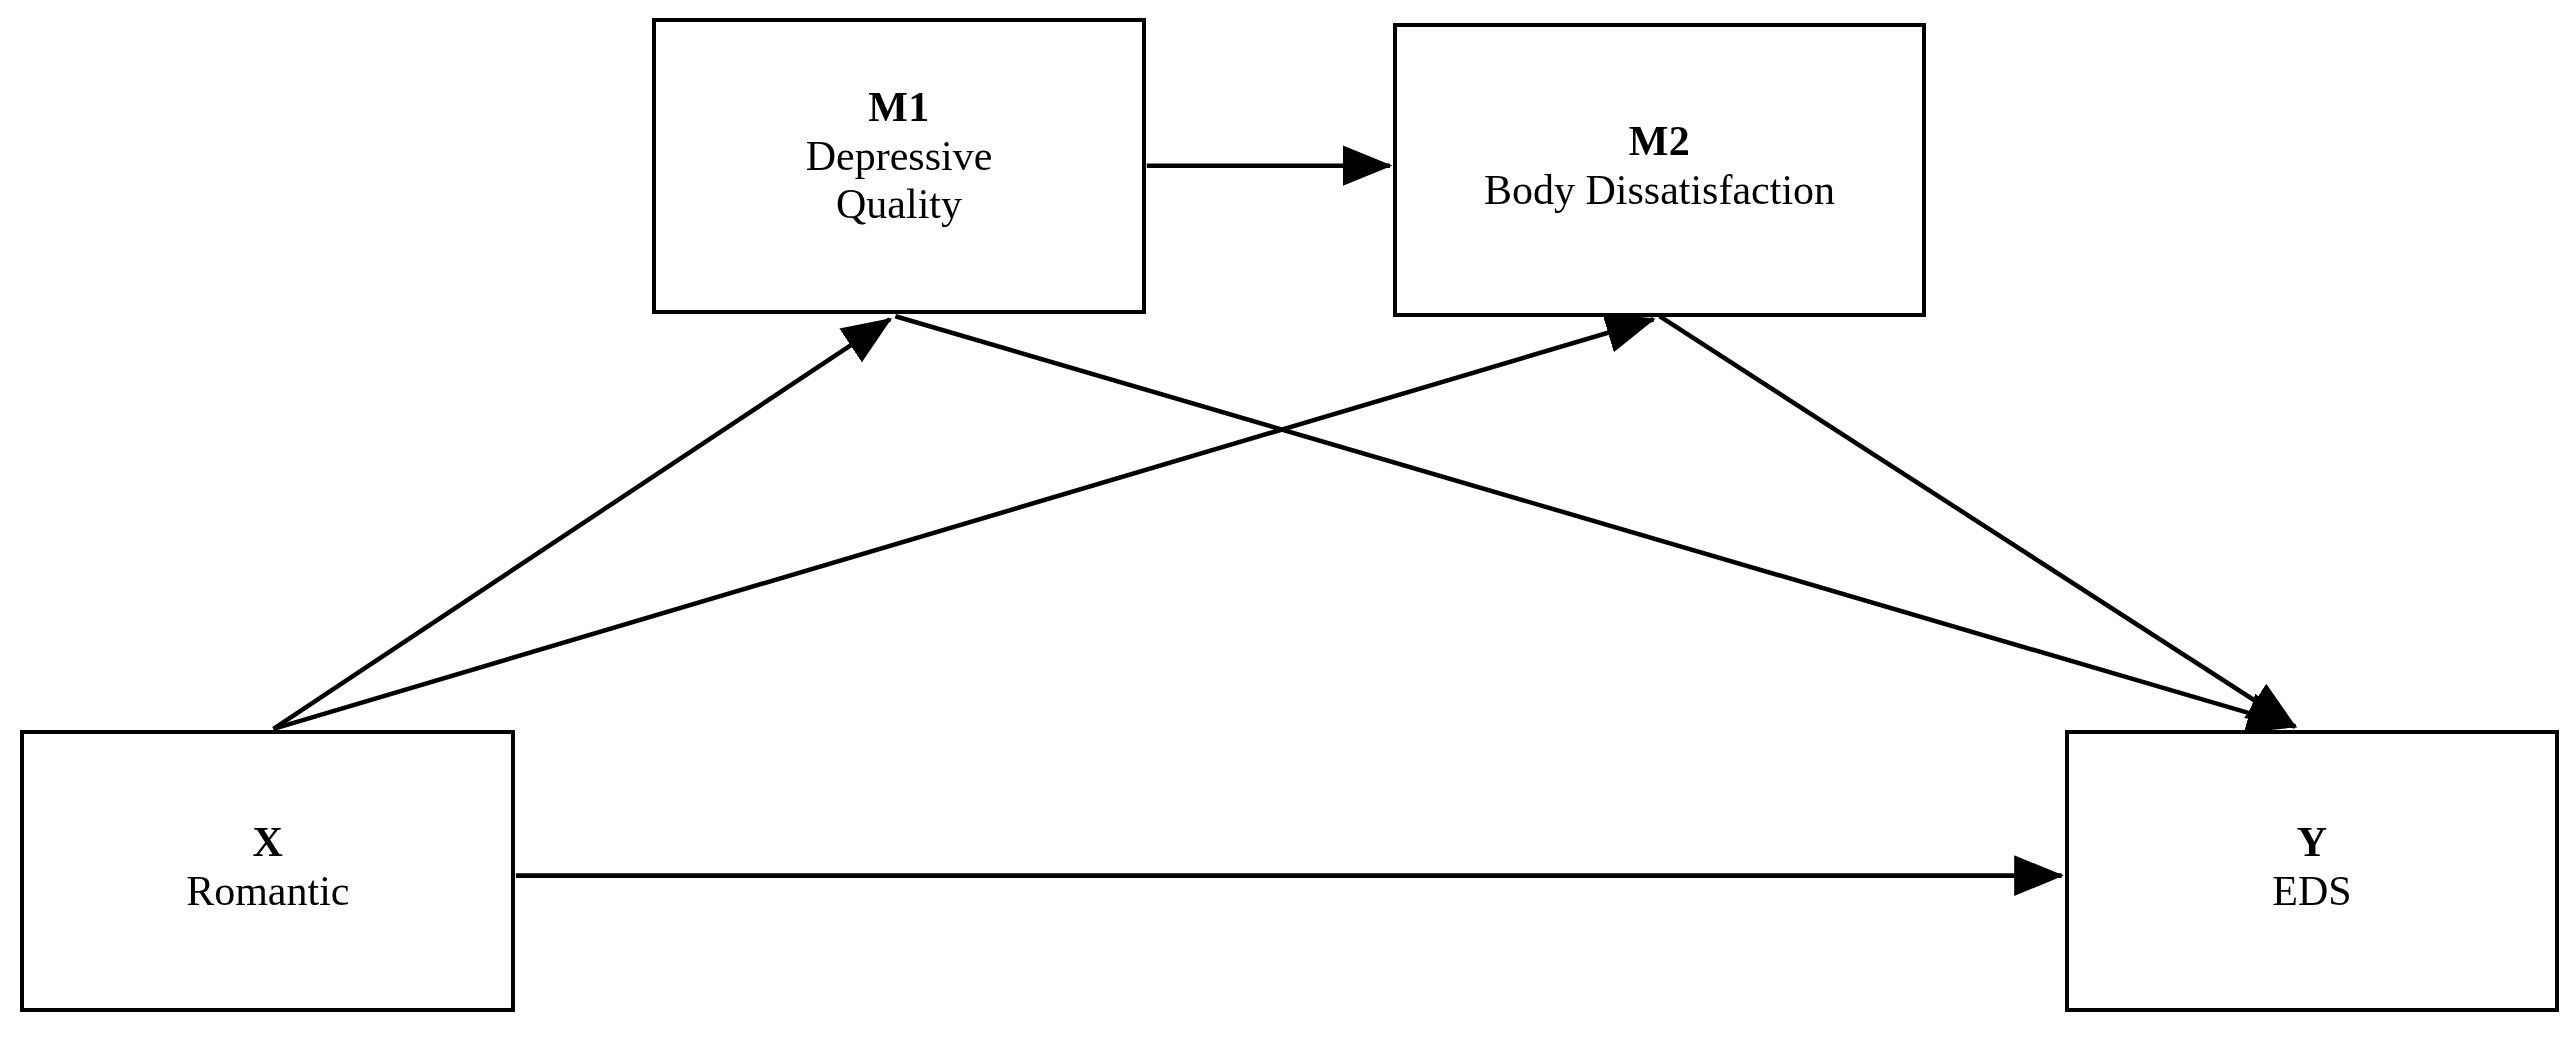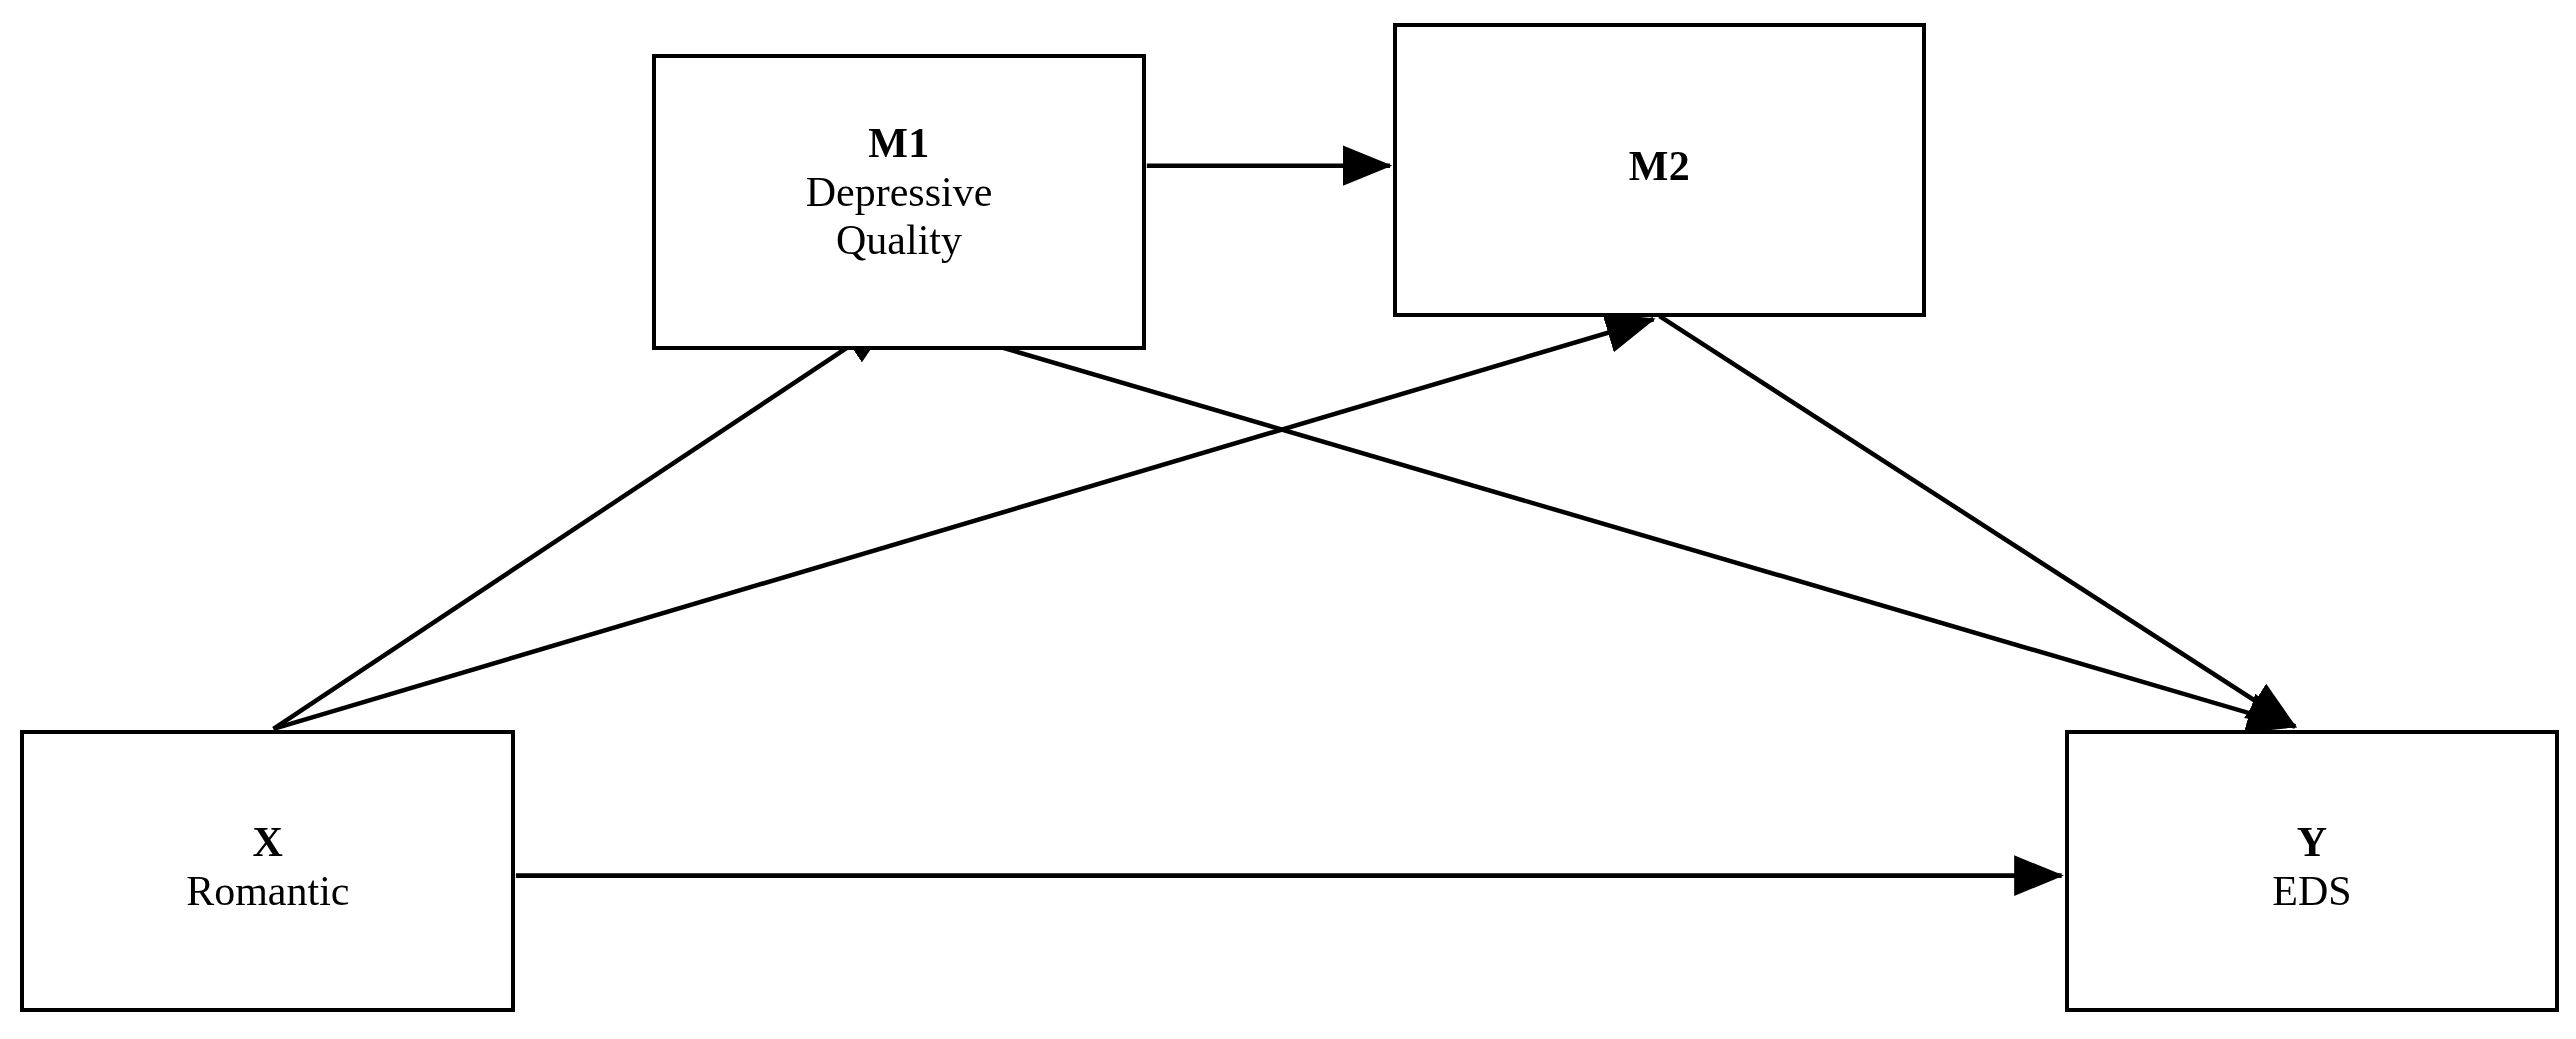--- a/index.html
+++ b/index.html
@@ -43,21 +43,21 @@
     line-height: 1.16;
     letter-spacing: 0.4px;
   }
   .node-label-line {
     font-weight: normal;
     font-size: 42px;
     line-height: 1.16;
     white-space: nowrap;
   }
   
-  #node-m1 { left: 652px;  top: 18px;   width: 494px; height: 296px; margin-top: 36px; }
+  #node-m1 { left: 652px;  top: 18px;   width: 494px; height: 296px; }
   #node-m2 { left: 1393px; top: 23px;   width: 533px; height: 294px; }
   #node-x  { left: 20.3px;   top: 730px;  width: 495px; height: 282px; }
   #node-y  { left: 2065px; top: 730px;  width: 494px; height: 282px; }
 
   
   #node-m1 .node-text { transform: translateY(-10.5px); }
   #node-m2 .node-text { transform: translateY(-4.5px); }
   #node-x  .node-text { transform: translateY(-4.5px); }
   #node-y  .node-text { transform: translateY(-4.5px); }
 </style>
@@ -90,20 +90,21 @@
     <div class="node-text">
       <div class="node-code">M1</div>
       <div class="node-label-line">Depressive</div>
       <div class="node-label-line">Quality</div>
     </div>
   </div>
 
   <div class="node-box" id="node-m2">
     <div class="node-text">
       <div class="node-code">M2</div>
+      <div class="node-label-line">Body Dissatisfaction</div>
     </div>
   </div>
 
   <div class="node-box" id="node-x">
     <div class="node-text">
       <div class="node-code">X</div>
       <div class="node-label-line">Romantic</div>
     </div>
   </div>
 

